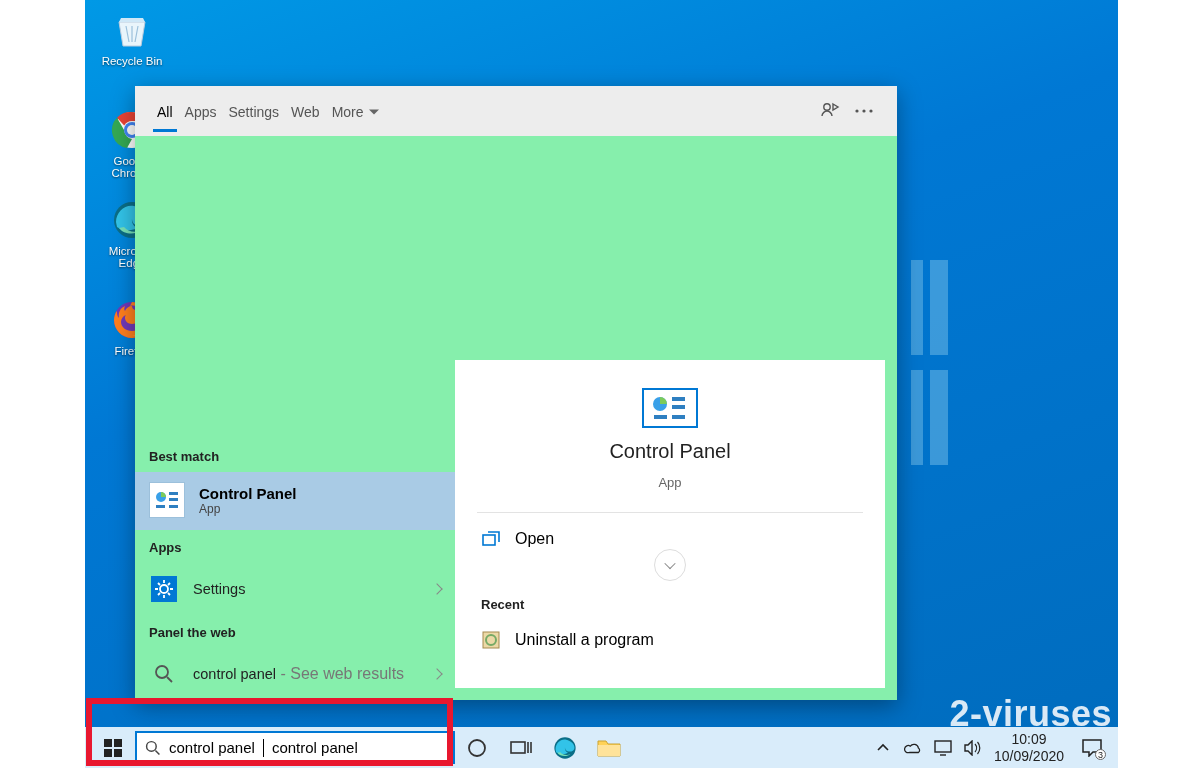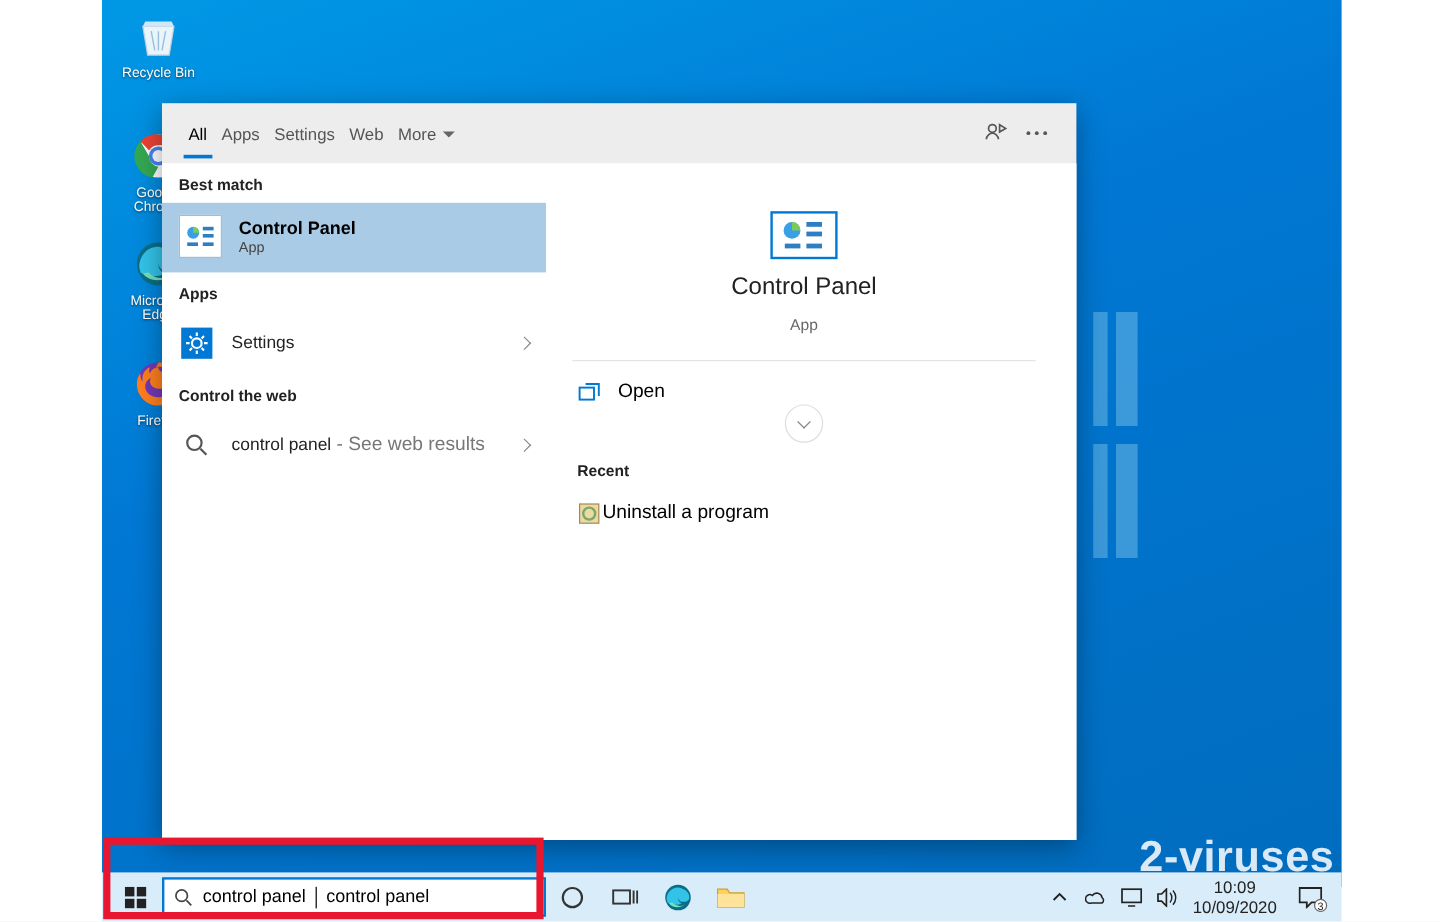--- a/index.html
+++ b/index.html
@@ -31,21 +31,21 @@
     background: #ededed; box-shadow: 0 6px 22px rgba(0,0,0,.35);
     display: flex; flex-direction: column;
   }
   .tabs { height: 50px; display: flex; align-items: center; padding: 0 16px; font-size: 14px; color: #555; }
   .tab { padding: 14px 6px 12px; cursor: pointer; position: relative; }
   .tab.active { color: #000; font-weight: 400; }
   .tab.active::after { content: ""; position: absolute; left: 2px; right: 2px; bottom: 0; height: 3px; background: #0078d4; }
   .tabs .spacer { flex: 1; }
   .tabs .icon-btn { width: 34px; height: 34px; display: flex; align-items: center; justify-content: center; color: #555; cursor: pointer; }
   .chev { display:inline-block; margin-left:5px; border: 5px solid transparent; border-top-color:#666; transform: translateY(2.5px); }
-  .panel-body { flex: 1; display: flex; background: #ffffff; }
+  .panel-body { flex: 1; display: flex; background: #86efac; align-items: flex-end; }
   .left-col { width: 320px; display: flex; flex-direction: column; }
   .section-h { padding: 10px 14px 8px; font-size: 13px; font-weight: 600; color: #222; }
   .best-match { display: flex; align-items: center; gap: 14px; padding: 10px 14px 12px; background: #a9cbe5; cursor: pointer; }
   .cp-icon { width: 36px; height: 36px; background: #fff; border: 1px solid #9cc0db; display:flex; align-items:center; justify-content:center; }
   .best-match .bm-title { font-size: 15px; font-weight: 600; color: #000; }
   .best-match .bm-sub   { font-size: 12px; color: #444; }
   .row-item { display:flex; align-items:center; gap:14px; padding: 11px 14px; cursor:pointer; }
   .row-item .lbl { flex:1; font-size:14.5px; color:#222; }
   .row-item .sub { color:#777; font-size:16px; }
   .chev-r { width: 8px; height: 8px; border-right: 1.5px solid #888; border-bottom: 1.5px solid #888; transform: rotate(-45deg); }
@@ -53,21 +53,21 @@
   .right-col { flex: 1; background: #fff; margin: 12px 12px 12px 0; display: flex; flex-direction: column; align-items: stretch; padding: 28px 22px; }
   .preview-top { display:flex; flex-direction:column; align-items:center; gap: 12px; padding-bottom: 22px; }
   .preview-ic { width: 56px; height: 40px; border: 2px solid #0078d4; display:flex; align-items:center; justify-content:center; }
   .preview-title { font-size: 20px; color:#222; }
   .preview-sub { font-size: 13px; color:#666; }
   .divider { border-top: 1px solid #e3e3e3; }
   .action-row { display:flex; align-items:center; gap:14px; padding: 16px 4px; cursor:pointer; }
   .expand-circ { align-self:center; width:32px; height:32px; border:1px solid #ddd; border-radius:50%; display:flex; align-items:center; justify-content:center; margin:-16px 0 8px; background:#fff; }
   .expand-circ .chv { width:8px; height:8px; border-right:1.5px solid #888; border-bottom:1.5px solid #888; transform: rotate(45deg) translate(-1px,-1px); }
   .recent-h { font-size:13px; color:#222; font-weight:600; padding: 8px 4px; }
-  .recent-item { display:flex; align-items:center; gap:1px; padding: 10px 4px; cursor:pointer; }
+  .recent-item { display:flex; align-items:center; gap:14px; padding: 10px 4px; cursor:pointer; }
 
   
   .taskbar { position:absolute; left:85px; bottom:0; width:1033px; height:41px; background:#d9ecfa; display:flex; align-items:center; padding: 0 6px; }
   .tb-btn { width: 44px; height: 41px; display:flex; align-items:center; justify-content:center; cursor:pointer; }
   .searchbox { flex: 0 0 320px; height: 33px; background:#fff; border:2px solid #0078d4; display:flex; align-items:center; padding: 0 8px; gap:8px; }
   .searchbox input { flex:1; border:none; outline:none; font-size:15px; background:transparent; }
   .caret { display:inline-block; width:1px; height:18px; background:#000; animation: blink 1s step-end infinite; }
   @keyframes blink { 50% { opacity: 0; } }
   .tb-spacer { flex:1; }
   .tray { display:flex; align-items:center; gap:12px; color:#222; font-size:12px; padding-right:4px;}
@@ -193,21 +193,21 @@
               <g stroke="#fff" stroke-width="1.8" fill="none">
                 <circle cx="14" cy="14" r="4"></circle>
                 <path d="M14 5v3M14 20v3M5 14h3M20 14h3M8 8l2 2M20 20l-2-2M20 8l-2 2M8 20l2-2"></path>
               </g>
             </svg>
         </div>
         <div class="lbl">Settings</div>
         <div class="chev-r"></div>
       </div>
 
-      <div class="section-h">Control the web</div>
+      <div class="section-h">Panel the web</div>
       <div class="row-item">
         <div class="sq-icon">
           <svg width="20" height="20" viewBox="0 0 20 20">
               <circle cx="8" cy="8" r="6" fill="none" stroke="#555" stroke-width="1.8"></circle>
               <path d="M13 13l5 5" stroke="#555" stroke-width="1.8"></path>
             </svg>
         </div>
         <div class="lbl"><span>control panel</span><span class="sub"> - See web results</span></div>
         <div class="chev-r"></div>
       </div>

